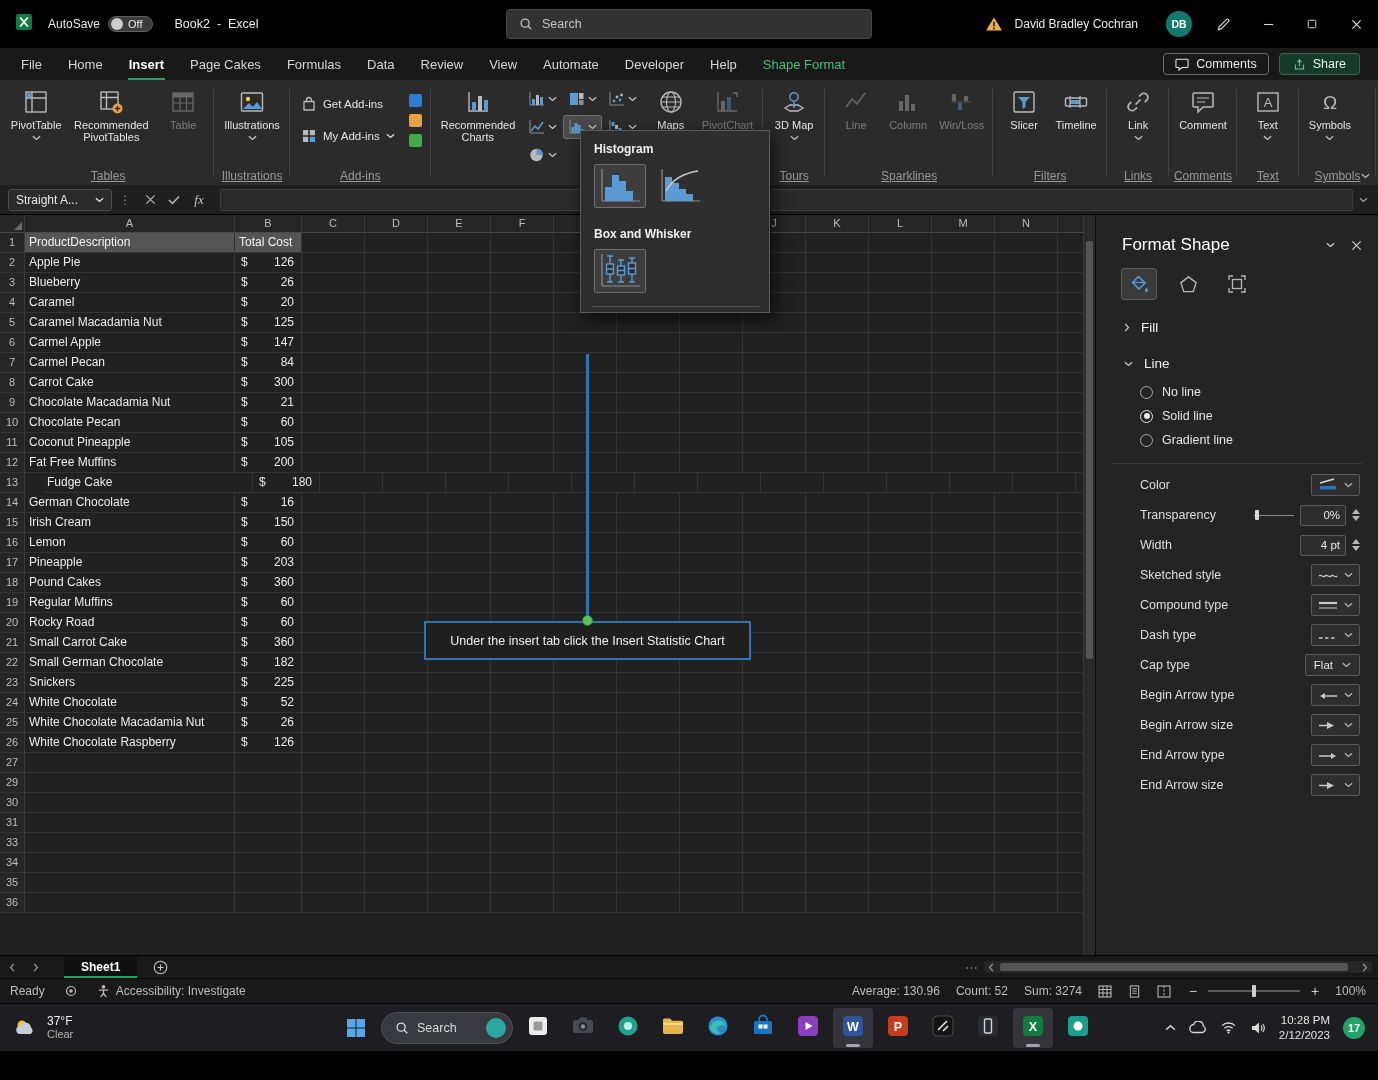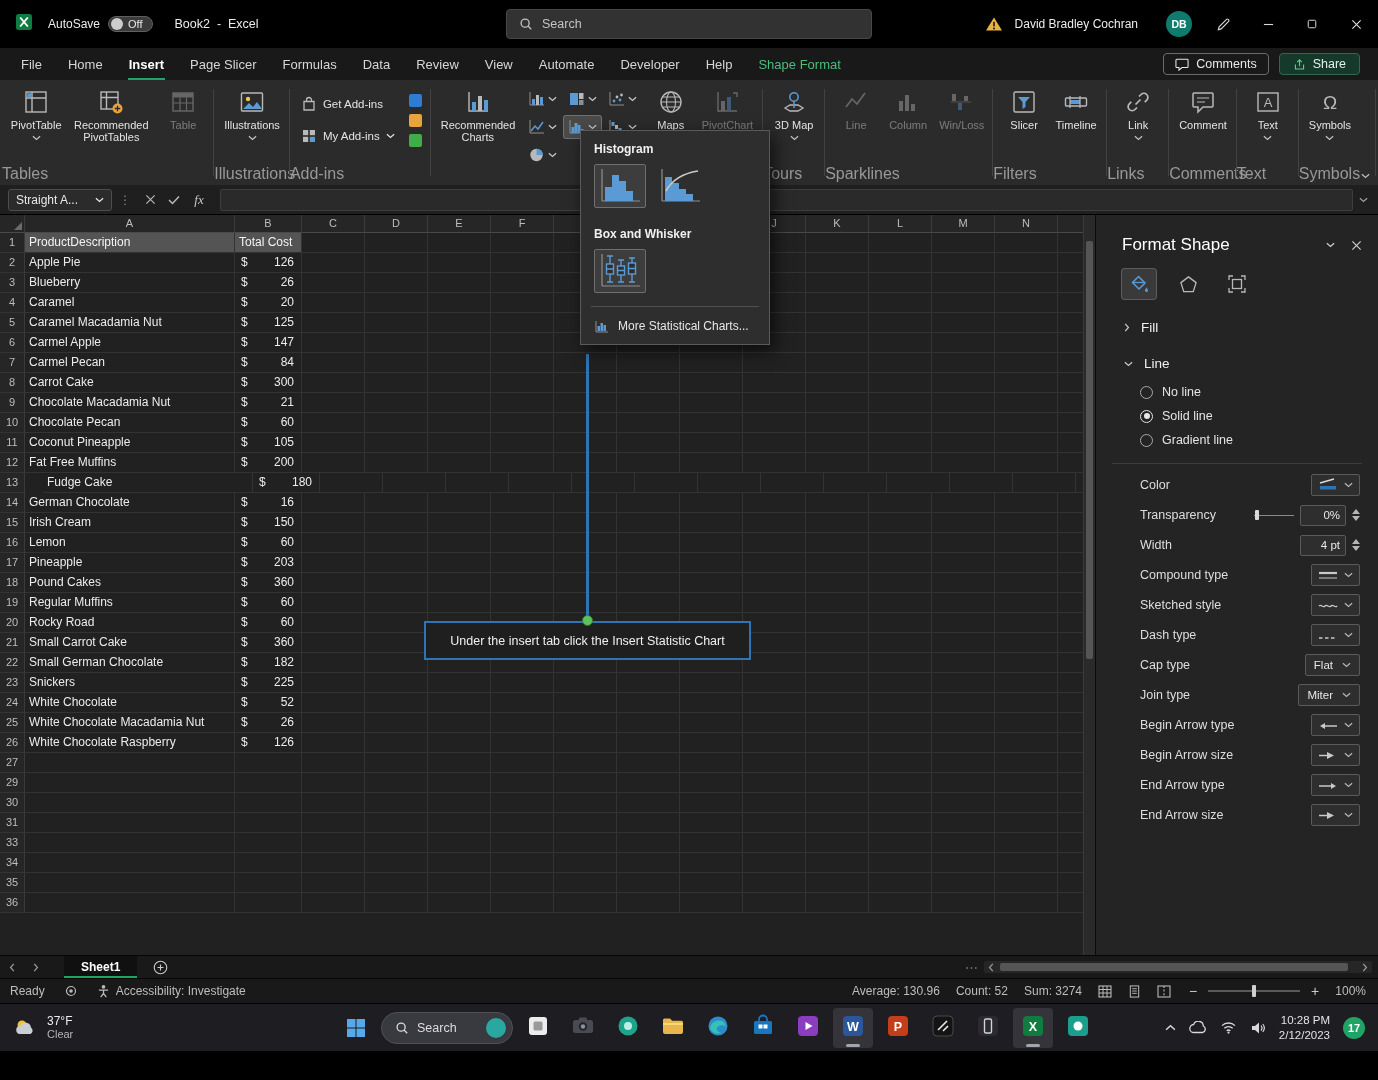--- a/index.html
+++ b/index.html
@@ -32,21 +32,21 @@
 .tabs-right{margin-left:auto;display:flex;gap:10px;align-items:center;padding-right:10px;}
 .btn-comments{display:flex;align-items:center;gap:7px;border:1px solid #6a6a6a;border-radius:4px;padding:3px 11px;font-size:12.5px;color:#e8e8e8;}
 .btn-share{display:flex;align-items:center;gap:7px;border:1px solid #31684c;background:#15392a;border-radius:4px;padding:3px 13px;font-size:12.5px;color:#e2f2e9;}
 .btn-share [data-icon]{color:#5ecb92;}
 
 
 #ribbon{position:absolute;top:80px;left:0;right:0;height:105px;background:#2b2b2b;display:flex;align-items:stretch;padding:0 2px;}
 .rgroup{position:relative;display:flex;flex-direction:column;height:100%;padding:4px 5px 15px;}
 .rgroup::after{content:"";position:absolute;right:0;top:9px;bottom:9px;width:1px;background:#424242;}
 .rgroup-body{display:flex;flex:1;align-items:flex-start;}
-.rgroup-label{position:absolute;left:0;right:0;bottom:2px;font-size:16px;color:#989898;}
+.rgroup-label{position:absolute;left:0;right:0;bottom:2px;text-align:center;font-size:12px;color:#989898;text-decoration:underline;}
 .bigbtn{display:flex;flex-direction:column;align-items:center;padding:5px 5px 2px;border-radius:3px;color:#e3e3e3;font-size:11px;line-height:1.12;text-align:center;gap:4px;min-width:52px;}
 .bigbtn .blabel{max-width:86px;}
 .bigbtn .bchev{color:#c3c3c3;}
 .disabled{opacity:.42;}
 .smallbtn{display:flex;align-items:center;gap:6px;font-size:11.5px;color:#e3e3e3;padding:4px 6px;border-radius:3px;white-space:nowrap;}
 .addins-col{display:flex;flex-direction:column;gap:8px;padding-top:8px;}
 .mini-col{display:flex;flex-direction:column;gap:7px;padding:10px 4px 0 8px;}
 .mini{width:13px;height:13px;border-radius:2px;display:inline-block;}
 .mini.blue{background:#2d7dd2;}
 .mini.yellow{background:#e8a33d;}
@@ -224,21 +224,21 @@
         </svg>
       </span>
   </div>
 </div>
 
 <div id="tabsrow">
   <div id="rtabs" style="display:flex;height:100%;">
       <span class="rtab">File</span>
       <span class="rtab">Home</span>
       <span class="rtab active">Insert</span>
-      <span class="rtab">Page Slicer</span>
+      <span class="rtab">Page Cakes</span>
       <span class="rtab">Formulas</span>
       <span class="rtab">Data</span>
       <span class="rtab">Review</span>
       <span class="rtab">View</span>
       <span class="rtab">Automate</span>
       <span class="rtab">Developer</span>
       <span class="rtab">Help</span>
       <span class="rtab contextual">Shape Format</span>
     </div>
   <div class="tabs-right">
@@ -1470,31 +1470,20 @@
             <rect x="20.5" y="14" width="7" height="9"></rect>
             <rect x="31.5" y="11" width="7" height="11"></rect>
           </g>
           <g stroke="#5b9bd5" stroke-width="1.4">
             <path d="M9.5 17h7M20.5 18.5h7M31.5 16.5h7"></path>
           </g>
         </svg>
     </span>
   </div>
   <div class="menu-sep"></div>
-  <div class="menu-item">
-    <span data-icon="statsmall">
-        <svg width="15" height="13" viewBox="0 0 15 13">
-          <path d="M2 1v11h12" stroke="#8f8f8f" stroke-width="1" fill="none"></path>
-          <rect x="3.5" y="6" width="2.5" height="5" fill="#5b9bd5"></rect>
-          <rect x="6.5" y="3" width="2.5" height="8" fill="#5b9bd5"></rect>
-          <rect x="9.5" y="5" width="2.5" height="6" fill="#5b9bd5"></rect>
-        </svg>
-      </span>
-    <span>More Statistical Charts...</span>
-  </div>
 </div>
 
 <div id="fpanel">
   <div class="fp-head">
     <span class="fp-title">Format Shape</span>
     <span class="fp-hbtn" data-icon="chevDown">
         <svg width="9" height="6" viewBox="0 0 10 6">
           <path d="M1 1l4 3.6L9 1" fill="none" stroke="currentColor" stroke-width="1.4"></path>
         </svg>
       </span>
@@ -1596,83 +1585,70 @@
         <span class="fp-plabel">Width</span>
         <span class="fp-ctrl">
           <span class="fp-valbox">4 pt</span>
           <span class="fp-stepper">
             <span class="stp-up"></span>
             <span class="stp-dn"></span>
           </span>
         </span>
       </div>
       <div class="fp-prop">
+        <span class="fp-plabel">Sketched style</span>
+        <span class="fp-ctrl">
+          <button class="fp-dropbtn">
+            <span class="cicon"><svg width="20" height="8" viewBox="0 0 20 8">
+                <path d="M1 4c2-2.5 4 2.5 6 0s4 2.5 6 0 4 2.5 6 0" stroke="#c9c9c9" stroke-width="1.3" fill="none"></path>
+              </svg></span>
+            <span class="chevsm">
+              <svg width="9" height="6" viewBox="0 0 10 6">
+                <path d="M1 1l4 3.6L9 1" fill="none" stroke="currentColor" stroke-width="1.4"></path>
+              </svg>
+            </span>
+          </button>
+        </span>
+      </div>
+      <div class="fp-prop">
         <span class="fp-plabel">Compound type</span>
         <span class="fp-ctrl">
           <button class="fp-dropbtn">
             <span class="cicon"><svg width="20" height="9" viewBox="0 0 20 9">
                 <path d="M1 2h18" stroke="#c9c9c9" stroke-width="2.2"></path>
                 <path d="M1 7h18" stroke="#c9c9c9" stroke-width="1"></path>
               </svg></span>
             <span class="chevsm">
               <svg width="9" height="6" viewBox="0 0 10 6">
                 <path d="M1 1l4 3.6L9 1" fill="none" stroke="currentColor" stroke-width="1.4"></path>
               </svg>
             </span>
           </button>
         </span>
       </div>
       <div class="fp-prop">
-        <span class="fp-plabel">Sketched style</span>
-        <span class="fp-ctrl">
-          <button class="fp-dropbtn">
-            <span class="cicon"><svg width="20" height="8" viewBox="0 0 20 8">
-                <path d="M1 4c2-2.5 4 2.5 6 0s4 2.5 6 0 4 2.5 6 0" stroke="#c9c9c9" stroke-width="1.3" fill="none"></path>
-              </svg></span>
-            <span class="chevsm">
-              <svg width="9" height="6" viewBox="0 0 10 6">
-                <path d="M1 1l4 3.6L9 1" fill="none" stroke="currentColor" stroke-width="1.4"></path>
-              </svg>
-            </span>
-          </button>
-        </span>
-      </div>
-      <div class="fp-prop">
         <span class="fp-plabel">Dash type</span>
         <span class="fp-ctrl">
           <button class="fp-dropbtn">
             <span class="cicon"><svg width="20" height="4" viewBox="0 0 20 4">
                 <path d="M1 2h18" stroke="#c9c9c9" stroke-width="1.6" stroke-dasharray="3.5 2.5"></path>
               </svg></span>
             <span class="chevsm">
               <svg width="9" height="6" viewBox="0 0 10 6">
                 <path d="M1 1l4 3.6L9 1" fill="none" stroke="currentColor" stroke-width="1.4"></path>
               </svg>
             </span>
           </button>
         </span>
       </div>
       <div class="fp-prop">
         <span class="fp-plabel">Cap type</span>
         <span class="fp-ctrl">
           <button class="fp-selbtn">
             <span>Flat</span>
-            <span class="chevsm">
-              <svg width="9" height="6" viewBox="0 0 10 6">
-                <path d="M1 1l4 3.6L9 1" fill="none" stroke="currentColor" stroke-width="1.4"></path>
-              </svg>
-            </span>
-          </button>
-        </span>
-      </div>
-      <div class="fp-prop">
-        <span class="fp-plabel">Join type</span>
-        <span class="fp-ctrl">
-          <button class="fp-selbtn">
-            <span>Miter</span>
             <span class="chevsm">
               <svg width="9" height="6" viewBox="0 0 10 6">
                 <path d="M1 1l4 3.6L9 1" fill="none" stroke="currentColor" stroke-width="1.4"></path>
               </svg>
             </span>
           </button>
         </span>
       </div>
       <div class="fp-prop">
         <span class="fp-plabel">Begin Arrow type</span>

